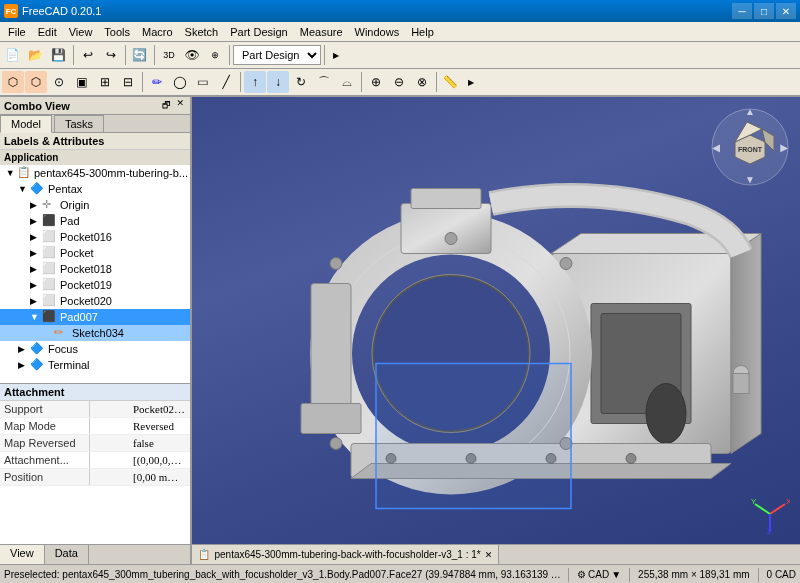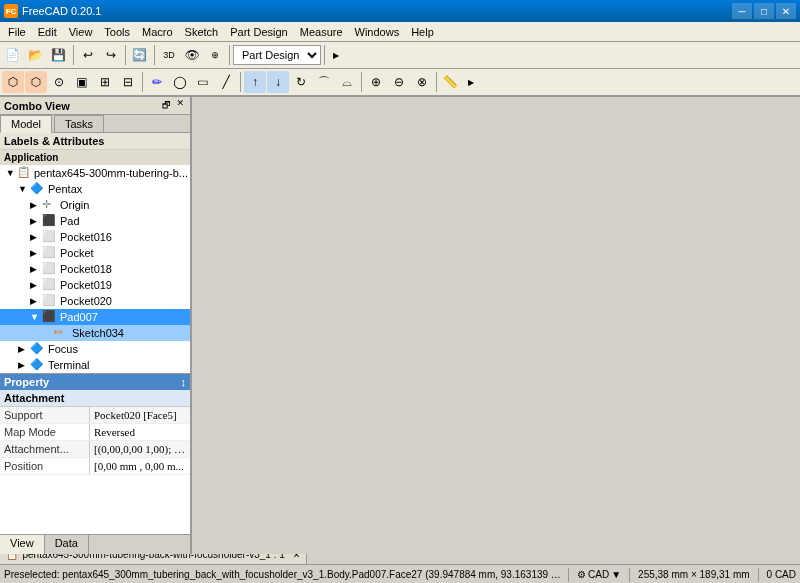--- a/index.html
+++ b/index.html
@@ -179,20 +179,21 @@
       background: #dde8f4;
       font-size: 11px;
       font-weight: bold;
       padding: 2px 4px;
       border-bottom: 1px solid #ccc;
     }
     .prop-row {
       display: flex;
       border-bottom: 1px solid #eee;
       font-size: 11px;
+      gap: 39px;
     }
     .prop-row:nth-child(even) { background: #f5f5f5; }
     .prop-name { width: 90px; padding: 2px 4px; color: #333; border-right: 1px solid #ccc; }
     .prop-value { flex: 1; padding: 2px 4px; color: #000; overflow: hidden; text-overflow: ellipsis; white-space: nowrap; font-family: Liberation Serif, serif; }
 
     
     #bottom-panel-tabs {
       display: flex;
       background: #d4d0c8;
       border-top: 1px solid #999;
@@ -356,21 +357,21 @@
     <div class="tb-sep"></div>
     <button class="tb-btn">⊕</button>
     <button class="tb-btn">⊖</button>
     <button class="tb-btn">⊗</button>
     <div class="tb-sep"></div>
     <button class="tb-btn">📏</button>
     <button class="tb-btn" style="width:16px;font-size:8px">▶</button>
   </div>
 </div>
 
-<div id="main-layout" style="display:flex; height: calc(583px - 22px - 20px - 27px - 27px - 20px); flex-direction: column; ">
+<div id="main-layout" style="display:flex; height: calc(583px - 22px - 20px - 27px - 27px - 20px); ">
 
   <div id="left-panel">
     <div id="combo-header">
       <span id="combo-title">Combo View</span>
       <div id="combo-btns">
         <span class="combo-btn">🗗</span>
         <span class="combo-btn">✕</span>
       </div>
     </div>
 
@@ -469,33 +470,33 @@
 
       <div class="tree-item">
         <span class="tree-indent" style="width:16px"></span>
         <span class="tree-arrow">▶</span>
         <span class="tree-icon" style="color:#3070c8">🔷</span>
         <span>Terminal</span>
       </div>
     </div>
 
     <div id="property-panel">
-      <div id="property-header">
-        <span>Property</span>
-        <span style="cursor:pointer">↕</span>
-      </div>
       <div id="property-scroll">
         <div class="prop-section">Attachment</div>
         <div class="prop-row">
           <div class="prop-name">Support</div>
           <div class="prop-value">Pocket020 [Face5]</div>
         </div>
         <div class="prop-row">
           <div class="prop-name">Map Mode</div>
           <div class="prop-value">Reversed</div>
+        </div>
+        <div class="prop-row">
+          <div class="prop-name">Map Reversed</div>
+          <div class="prop-value">false</div>
         </div>
         <div class="prop-row">
           <div class="prop-name">Attachment...</div>
           <div class="prop-value">[(0,00,0,00 1,00); 0,...</div>
         </div>
         <div class="prop-row">
           <div class="prop-name">Position</div>
           <div class="prop-value">[0,00 mm , 0,00 m...</div>
         </div>
       </div>

